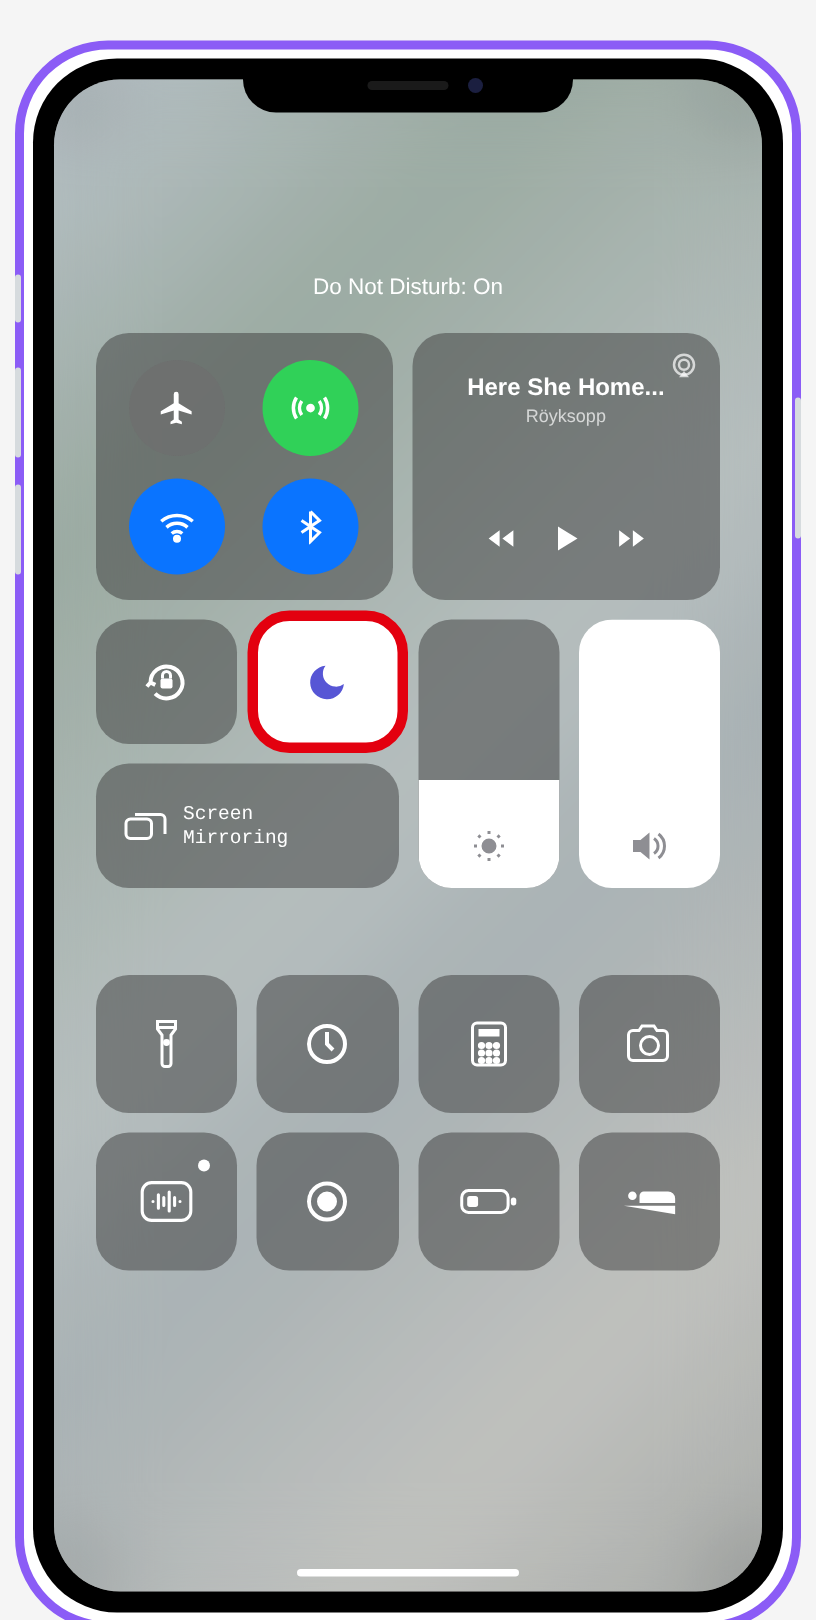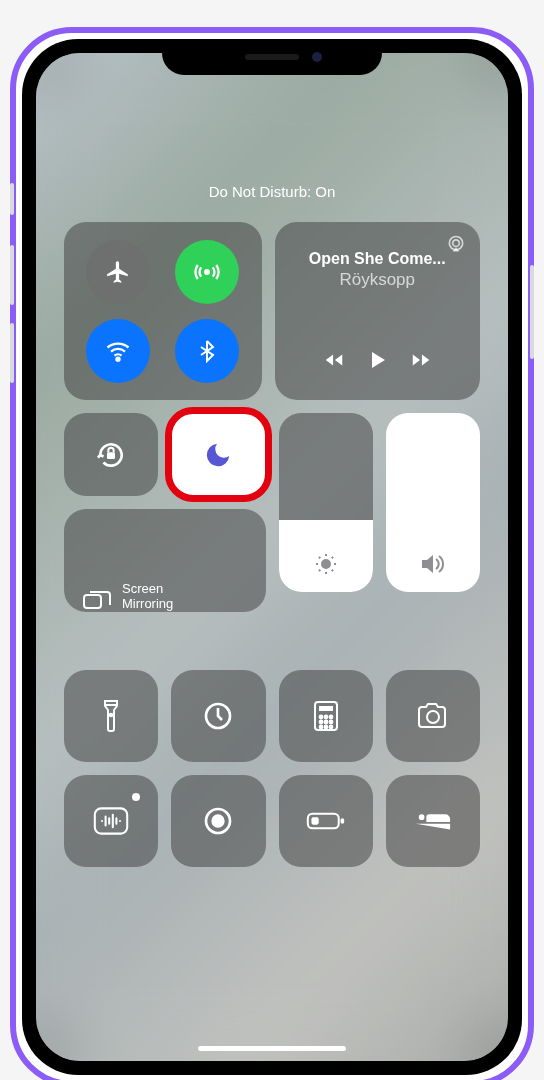--- a/index.html
+++ b/index.html
@@ -126,39 +126,39 @@
 
     .media {
       padding: 12px 14px;
       display: flex;
       flex-direction: column;
       justify-content: space-between;
     }
     .airplay-corner { position: absolute; right: 14px; top: 12px; }
     .media .info { text-align: center; margin-top: 16px; }
     .track-title { color: #fff; font-size: 16px; font-weight: 600; white-space: nowrap; overflow: hidden; text-overflow: ellipsis;}
-    .track-artist { color: rgba(255,255,255,0.7); font-size: 17px; margin-top: 2px; }
+    .track-artist { color: rgba(255,255,255,0.7); font-size: 12px; margin-top: 2px; }
     .media-controls { display: flex; justify-content: space-around; align-items: center; padding: 0 24px 12px; }
 
     .row2 { margin-top: 13px; }
     .quad-left { width:calc(50% - 6.5px); display:flex; flex-direction:column; gap:13px;}
     .pair { display:flex; gap:13px; }
     .sq {
       flex:1; height: 83px; border-radius: 22px;
       display:flex; align-items:center; justify-content:center;
       background: rgba(60,60,60,0.5);
     }
     .dnd-on { background:#fff; position:relative;}
     .dnd-ring {
       position:absolute; inset:-6px;
       border:7px solid #e3000f;
       border-radius:28px;
       pointer-events:none;
     }
-    .sm { height:103px; display:flex; align-items:flex-end; gap:10px; padding:0 18px; }
+    .sm { height:83px; display:flex; align-items:center; gap:10px; padding:0 18px;font-family:Liberation Mono, monospace; }
     .sm-label { color:#fff; font-size:13px; line-height:1.2; }
 
     .sliders { flex:1; display:flex; gap:13px; }
     .slider {
       flex:1; height:179px;
       background: rgba(60,60,60,0.5);
       border-radius:22px;
       position:relative; overflow:hidden;
       display:flex; flex-direction:column-reverse;
       align-items:center;
@@ -247,21 +247,21 @@
 
           <div class="module media">
             <div class="airplay-corner">
               <svg width="20" height="20" viewBox="0 0 24 24" fill="none" stroke="rgba(255,255,255,0.7)" stroke-width="2">
                   <circle cx="12" cy="11" r="8"></circle>
                   <circle cx="12" cy="11" r="4"></circle>
                   <path d="M8 21l4-5 4 5z" fill="rgba(255,255,255,0.7)" stroke="none"></path>
                 </svg>
             </div>
             <div class="info">
-              <div class="track-title">Open She Come...</div>
+              <div class="track-title">Here She Home...</div>
               <div class="track-artist">Röyksopp</div>
             </div>
             <div class="media-controls">
               <span>
                 <svg width="22" height="22" viewBox="0 0 24 24" fill="#fff">
                     <path d="M11 6 3 12l8 6zM21 6l-8 6 8 6z"></path>
                   </svg>
               </span>
               <span>
                 <svg width="24" height="24" viewBox="0 0 24 24" fill="#fff">

